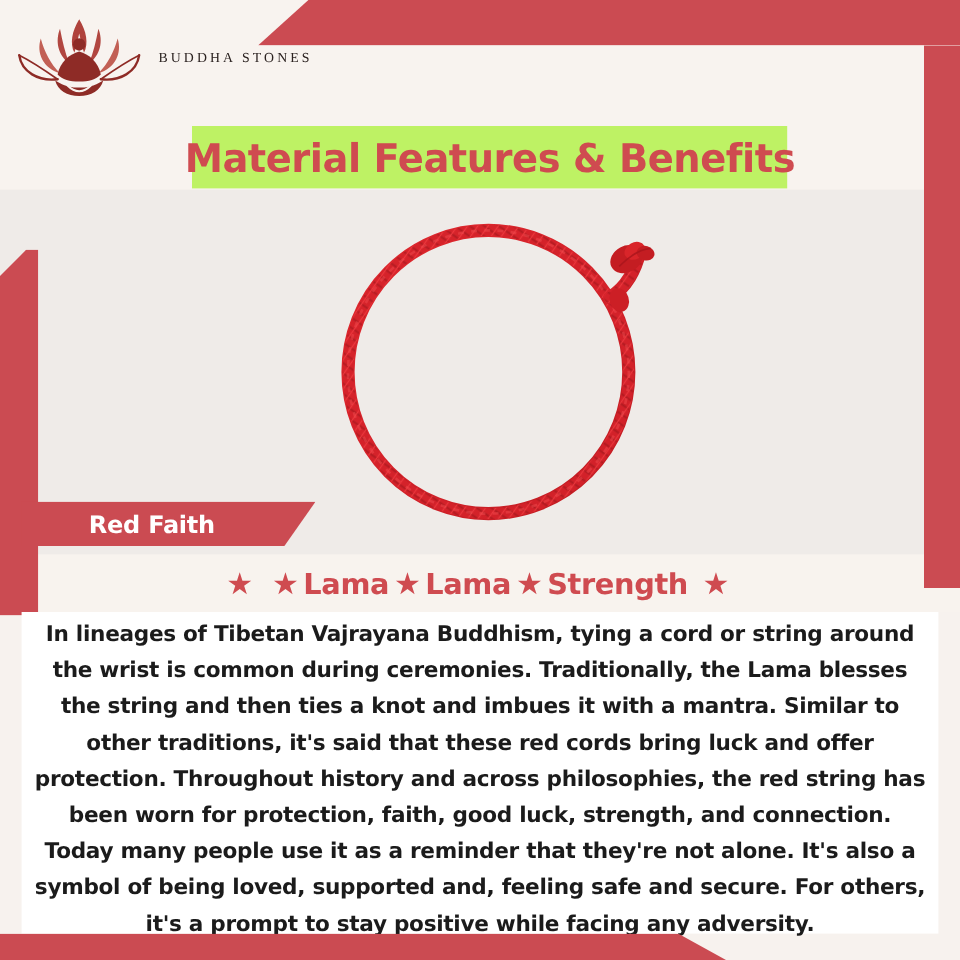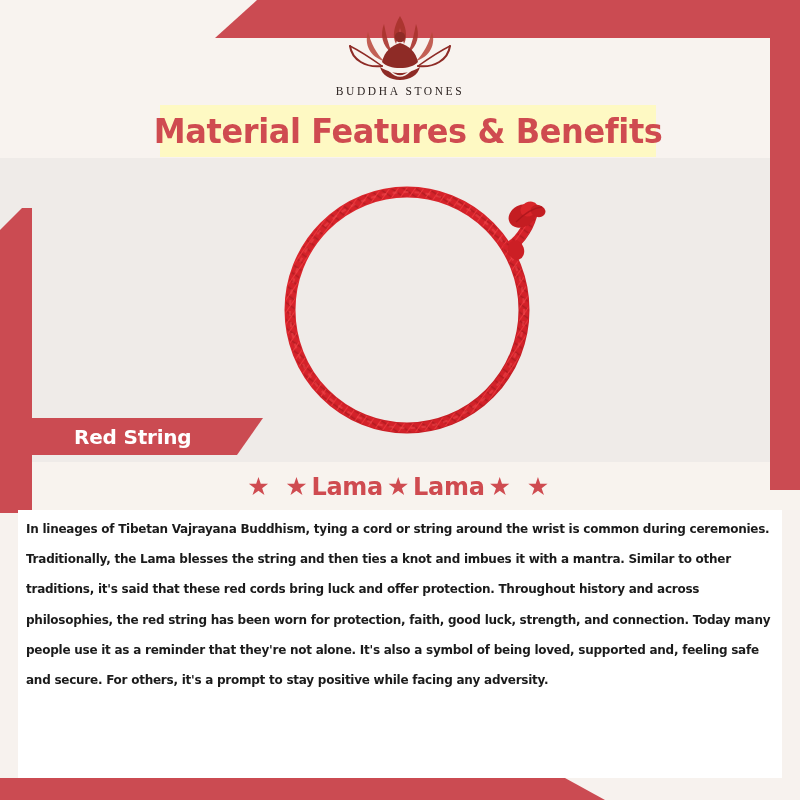--- a/index.html
+++ b/index.html
@@ -50,32 +50,32 @@
   }
   .ribbon-bottom {
     position:absolute; left:0; bottom:0; width:640px; height:22px;
     background:#cb4b52;
     clip-path: polygon(0 0, 565px 0, 605px 100%, 0 100%);
   }
 
   
   .logo-wrap {
     position:absolute; left:0; top:12px; width:800px;
-    display:flex; flex-direction:column; align-items:center;
+    display:flex; flex-direction:row; align-items:center;
   }
   .logo-mark { width:132px; height:72px; display:block; }
   .logo-word {
     font-family:"Liberation Serif", serif;
     font-size:11.5px; letter-spacing:2.6px;
     color:#2b2220; margin-top:1px;
   }
 
   .title-plate {
     position:absolute; left:160px; top:105px; width:496px; height:52px;
-    background:#fef9c3;
+    background:#bef264;
     display:flex; align-items:center; justify-content:center;
   }
   .title-text {
     font-family:"DejaVu Sans", sans-serif;
     font-weight:bold;
     font-size:33px;
     letter-spacing:-0.4px;
     color:#cf4b50;
     transform:scaleX(0.97);
     white-space:nowrap;
@@ -128,25 +128,25 @@
 
   
   .copy-bg {
     position:absolute; left:18px; top:510px; width:764px; height:268px;
     background:#ffffff;
   }
   .copy {
     position:absolute; left:26px; top:514px; width:748px;
     font-family:"DejaVu Sans", sans-serif;
     font-weight:bold;
-    font-size:12px;
+    font-size:18px;
     line-height:30.2px;
     color:#1b1b1b;
     letter-spacing:-0.25px;
-    text-align:left;
+    text-align:center;
   }
 </style>
 </head>
 <body>
 
 <div id="page">
 
   <div class="panel-upper"></div>
   <div class="panel-mid"></div>
   <div class="panel-stars"></div>
@@ -216,37 +216,38 @@
       <ellipse cx="272" cy="54" rx="14" ry="11" fill="#c41d22" transform="rotate(-28 272 54)"></ellipse>
       <ellipse cx="279" cy="47" rx="9" ry="7" fill="#d9252a" transform="rotate(-28 279 47)"></ellipse>
       <ellipse cx="288" cy="49" rx="7.5" ry="6" fill="#c41d22" transform="rotate(15 288 49)"></ellipse>
       <path d="M266 60 C274 52 282 46 292 45" fill="none" stroke="#a9151b" stroke-width="1.4" opacity="0.8"></path>
 
       <ellipse cx="266" cy="88" rx="8" ry="10" fill="#cc1f25" transform="rotate(-18 266 88)"></ellipse>
     </svg>
   </div>
 
   <div class="label-ribbon">
-    <span class="label-text">Red String</span>
+    <span class="label-text">Red Faith</span>
   </div>
 
   <div class="features">
     <div class="feature">
       <span class="star">★</span>
     </div>
     <div class="feature tight">
       <span class="star">★</span>
       <span>Lama</span>
     </div>
     <div class="feature tight">
       <span class="star">★</span>
       <span>Lama</span>
     </div>
     <div class="feature tight">
       <span class="star">★</span>
+      <span>Strength</span>
     </div>
     <div class="feature">
       <span class="star">★</span>
     </div>
   </div>
 
   <div class="copy-bg"></div>
   <div class="copy">In lineages of Tibetan Vajrayana Buddhism, tying a cord or string around the wrist is common during ceremonies. Traditionally, the Lama blesses the string and then ties a knot and imbues it with a mantra. Similar to other traditions, it's said that these red cords bring luck and offer protection. Throughout history and across philosophies, the red string has been worn for protection, faith, good luck, strength, and connection. Today many people use it as a reminder that they're not alone. It's also a symbol of being loved, supported and, feeling safe and secure. For others, it's a prompt to stay positive while facing any adversity.</div>
 
   <div class="ribbon-bottom"></div>

